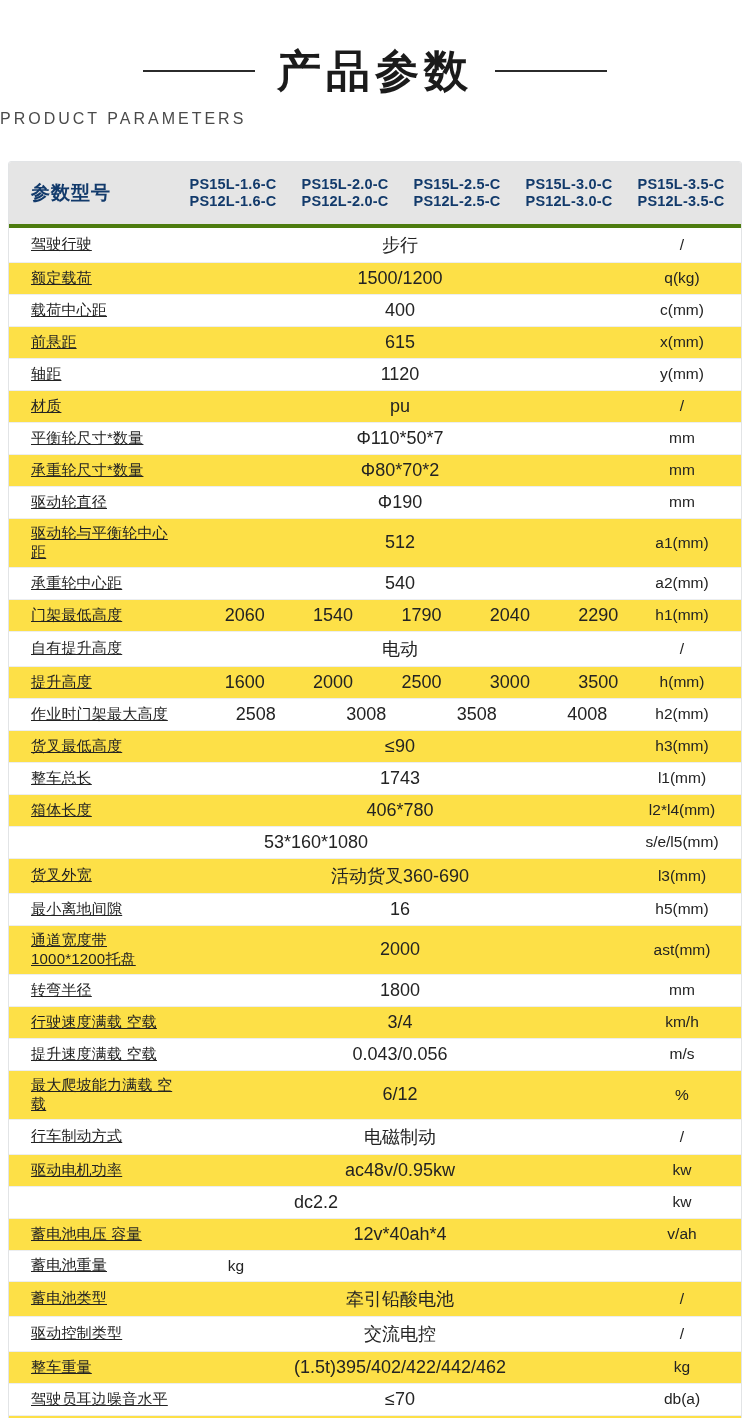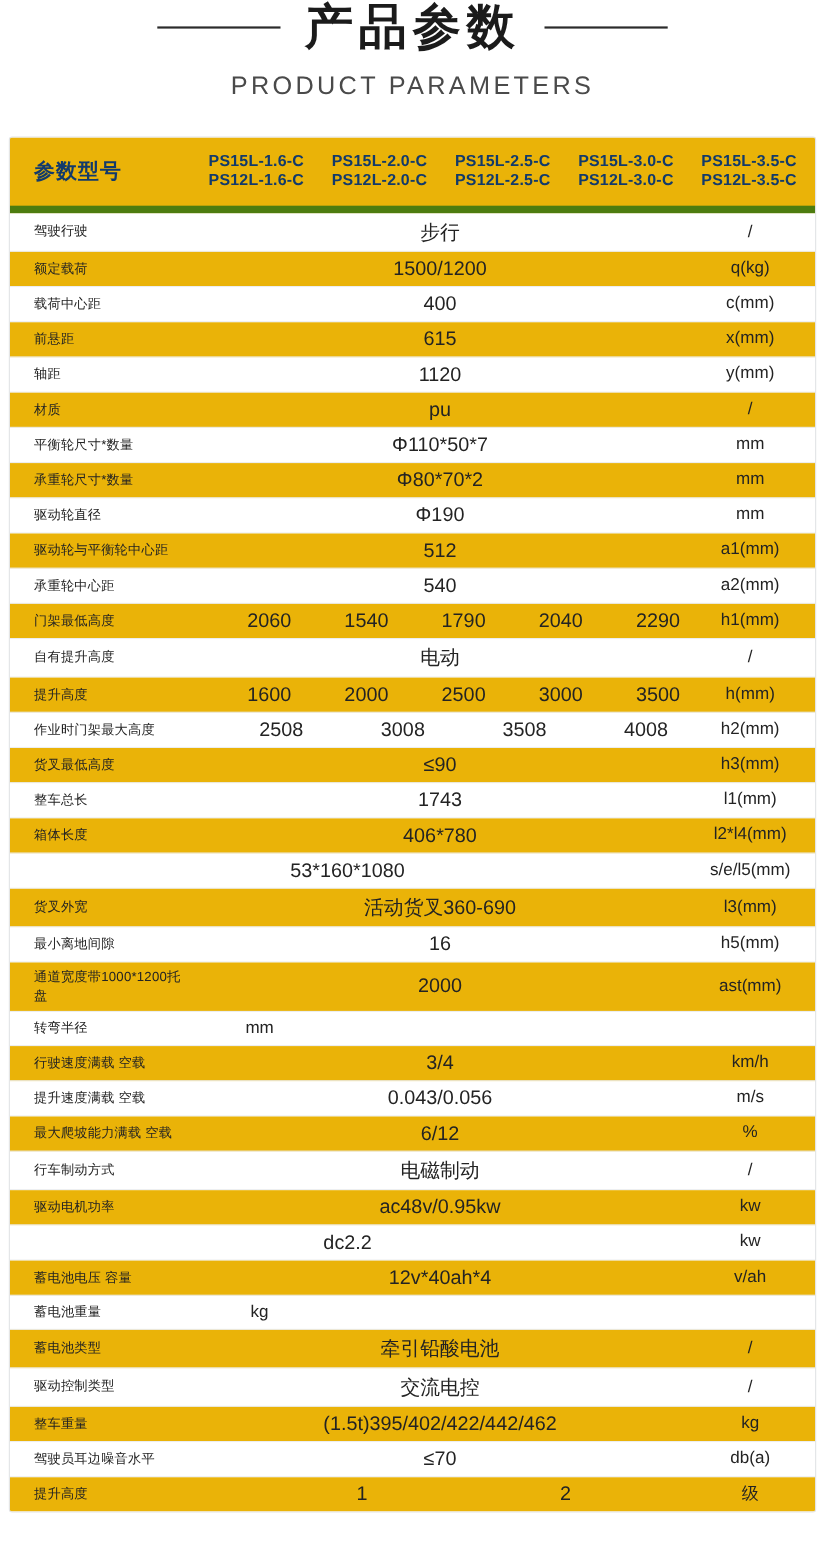--- a/index.html
+++ b/index.html
@@ -16,21 +16,21 @@
   }
   .page {
     width: 750px;
     height: 1418px;
     position: relative;
     box-sizing: border-box;
   }
 
   
   .header {
-    text-align: center;
+    padding-top: 46px;
   }
   .header-title-row {
     display: flex;
     align-items: center;
     justify-content: center;
     gap: 22px;
   }
   .rule {
     width: 112px;
     height: 2px;
@@ -39,40 +39,40 @@
   .header-title {
     font-size: 44px;
     font-weight: bold;
     letter-spacing: 5px;
     color: #1b1b1b;
     line-height: 1.15;
     white-space: nowrap;
   }
   .header-sub {
     margin-top: 13px;
-    font-size: 23px;
+    font-size: 16px;
     letter-spacing: 3px;
     color: #4a4a4a;
   }
 
   
   .table-wrap {
     margin: 33px 8px 0 8px;
     border: 1px solid #e2e4e6;
     border-radius: 3px;
     overflow: hidden;
     background: #fff;
   }
 
   .thead {
     display: flex;
     align-items: center;
-    background: #eab308;
+    background: #e5e5e5;
     height: 62px;
-    border-bottom: 7px solid #4d7c0f;
+    border-bottom: 4px solid #4d7c0f;
   }
   .thead .th-label {
     width: 168px;
     flex: 0 0 168px;
     padding-left: 22px;
     box-sizing: border-box;
     font-size: 19px;
     font-weight: bold;
     color: #123a6b;
     letter-spacing: 1px;
@@ -99,35 +99,36 @@
   }
 
   .row {
     display: flex;
     align-items: stretch;
     min-height: 30px;
     border-bottom: 1px solid #eceef0;
     background: #ffffff;
   }
   .row.alt {
-    background: #eab308;
+    background: #fde047;
   }
   .row:last-child {
     border-bottom: none;
   }
   .cell-name {
     width: 168px;
     flex: 0 0 168px;
     box-sizing: border-box;
     padding: 5px 4px 5px 22px;
-    font-size: 12px;
+    font-size: 15px;
     color: #232323;
     display: flex;
     align-items: center;
     letter-spacing: 0.2px;
+    text-decoration: underline;
   }
   .cell-values {
     flex: 1 1 auto;
     box-sizing: border-box;
     display: flex;
     align-items: center;
     justify-content: center;
     padding: 5px 2px;
     font-size: 18px;
     color: #232323;
@@ -365,20 +366,23 @@
         </div>
         <div class="row alt">
           <div class="cell-name">通道宽度带1000*1200托盘</div>
           <div class="cell-values">
             <span>2000</span>
           </div>
           <div class="cell-unit">ast(mm)</div>
         </div>
         <div class="row">
           <div class="cell-name">转弯半径</div>
+          <div class="cell-values">
+            <span>1800</span>
+          </div>
           <div class="cell-unit">mm</div>
         </div>
         <div class="row alt">
           <div class="cell-name">行驶速度满载 空载</div>
           <div class="cell-values">
             <span>3/4</span>
           </div>
           <div class="cell-unit">km/h</div>
         </div>
         <div class="row">

